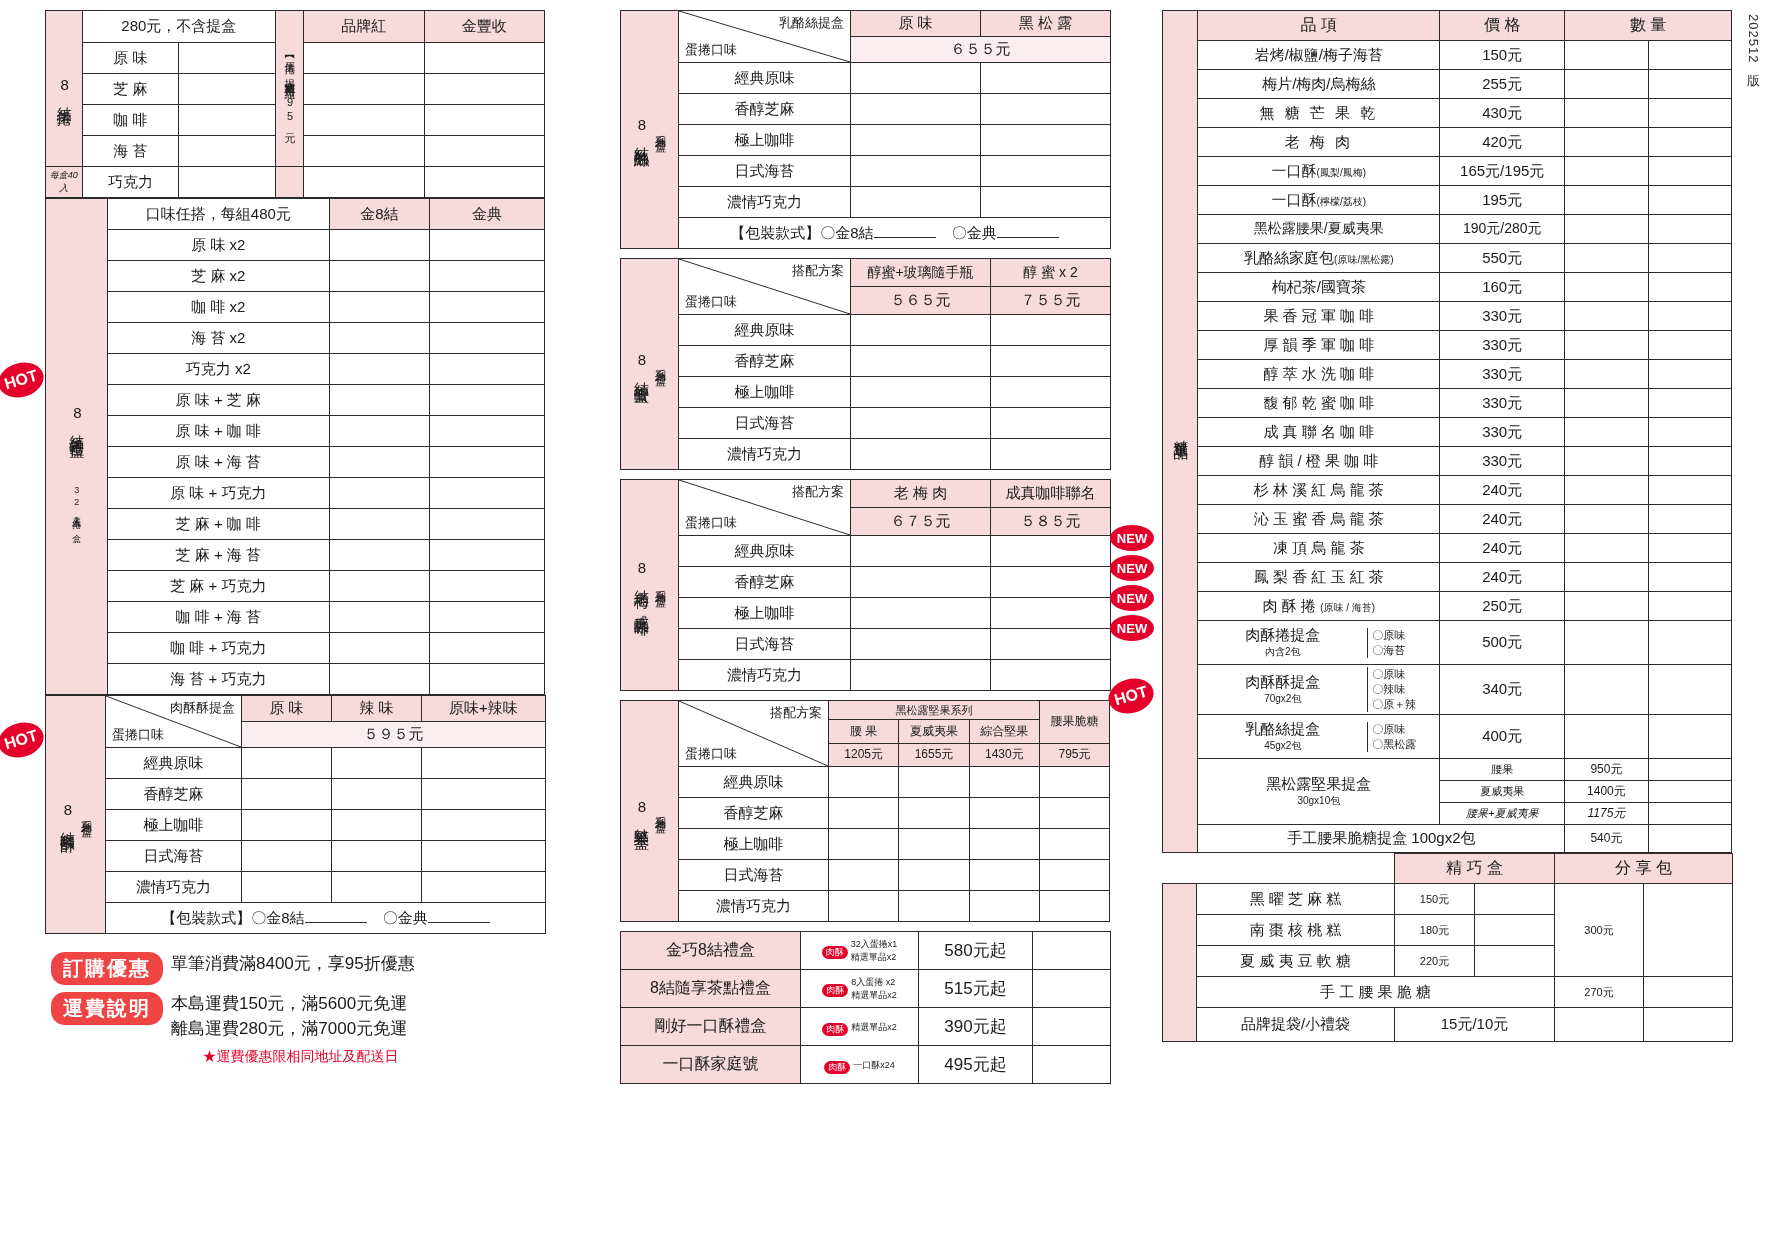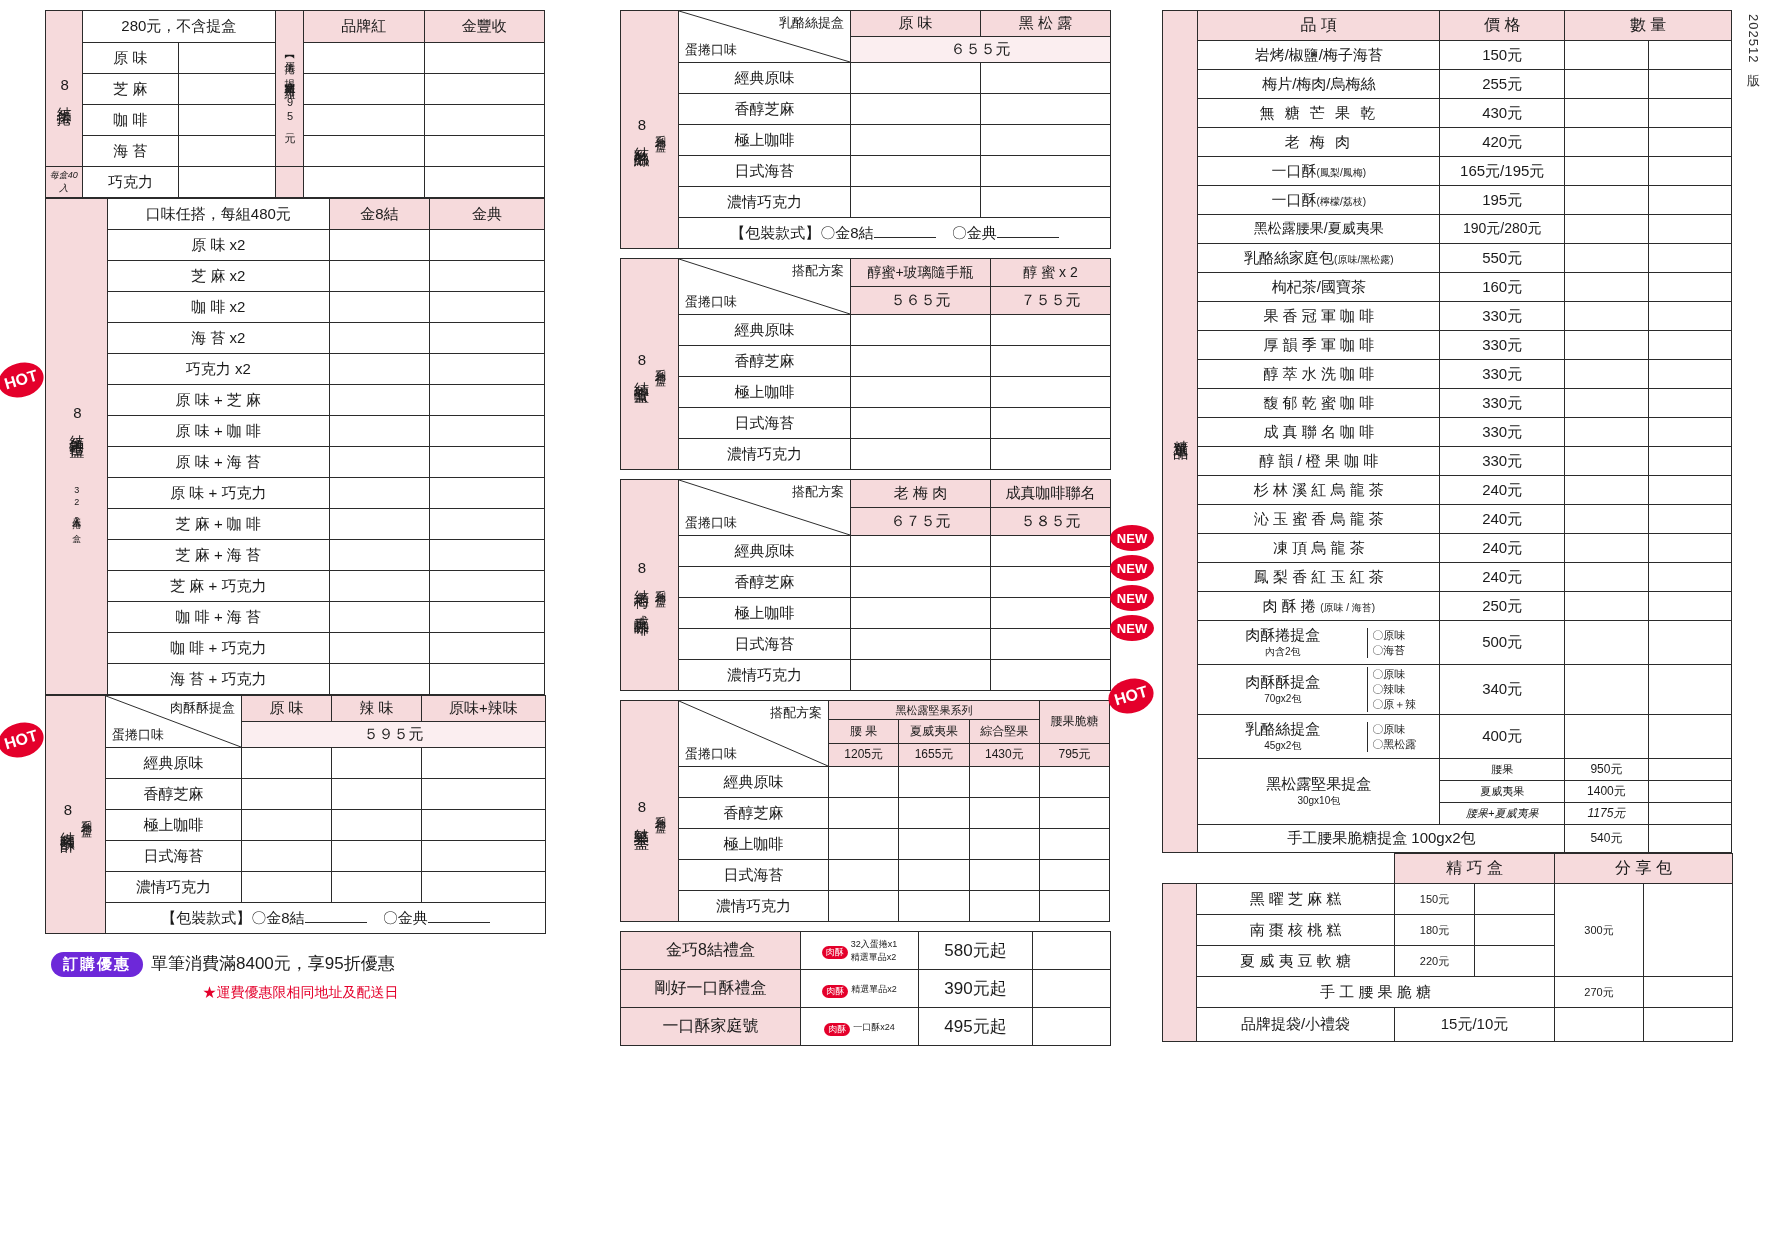--- a/index.html
+++ b/index.html
@@ -51,22 +51,22 @@
     transform:rotate(-16deg);
     z-index:5;
   }
   .new {
     display:flex; align-items:center; justify-content:center;
     width:44px; height:26px; border-radius:50%;
     background:#e4002b; color:#fff; font-size:13px; font-weight:bold;
   }
   .pillbox {
     display:inline-flex; align-items:center; justify-content:center;
-    background:#6d28d9; color:#fff; border-radius:14px;
-    font-size:15px; padding:3px 12px; letter-spacing:2px; font-weight:bold;
+    background:#ef4444; color:#fff; border-radius:14px;
+    font-size:20px; padding:3px 12px; letter-spacing:2px; font-weight:bold;
   }
   .noteline { display:flex; align-items:flex-start; gap:8px; margin-bottom:7px; }
   .notetxt { font-size:17px; line-height:1.45; }
   .star { color:#e4002b; font-size:14px; }
 
   .verso { position:absolute; right:4px; top:14px; font-size:13px; writing-mode:vertical-rl; letter-spacing:1px; color:#333; }
 
   .meatbadge {
     display:inline-flex; align-items:center; justify-content:center;
     background:#e4002b; color:#fff; border-radius:9px; font-size:9px;
@@ -287,20 +287,25 @@
           </td>
         </tr>
       </tbody>
         </table>
 
       <div style="margin-top:18px; padding-left:6px;">
         <div class="noteline">
           <span class="pillbox">訂購優惠</span>
           <span class="notetxt">單筆消費滿8400元，享95折優惠</span>
         </div>
+        <div class="noteline">
+          <span class="pillbox">運費說明</span>
+          <span class="notetxt" style="white-space:pre-line;">本島運費150元，滿5600元免運
+離島運費280元，滿7000元免運</span>
+        </div>
         <div class="star" style="text-align:center; padding-right:40px;">★運費優惠限相同地址及配送日</div>
       </div>
 
     </div>
 
     <div class="col col2">
 
       <table style="width:490px;">
         <tbody>
             <tr>
@@ -546,20 +551,29 @@
       <table style="width:490px;">
         <tbody>
             <tr style="height:38px;">
           <td class="pink c t16" style="width:180px;">金巧8結禮盒</td>
           <td class="c" style="width:118px;">
             <span class="meatbadge">肉酥</span><span class="t9" style="white-space:pre-line; display:inline-block; vertical-align:middle; text-align:left;">32入蛋捲x1
 精選單品x2</span>
           </td>
           <td class="c t17" style="width:114px;">580元起</td>
           <td class="white" style="width:78px;"></td>
+        </tr>
+        <tr style="height:38px;">
+          <td class="pink c t16">8結隨享茶點禮盒</td>
+          <td class="c">
+            <span class="meatbadge">肉酥</span><span class="t9" style="white-space:pre-line; display:inline-block; vertical-align:middle; text-align:left;">8入蛋捲 x2
+精選單品x2</span>
+          </td>
+          <td class="c t17">515元起</td>
+          <td class="white"></td>
         </tr>
         <tr style="height:38px;">
           <td class="pink c t16">剛好一口酥禮盒</td>
           <td class="c">
             <span class="meatbadge">肉酥</span><span class="t9" style="display:inline-block; vertical-align:middle;">精選單品x2</span>
           </td>
           <td class="c t17">390元起</td>
           <td class="white"></td>
         </tr>
         <tr style="height:38px;">

